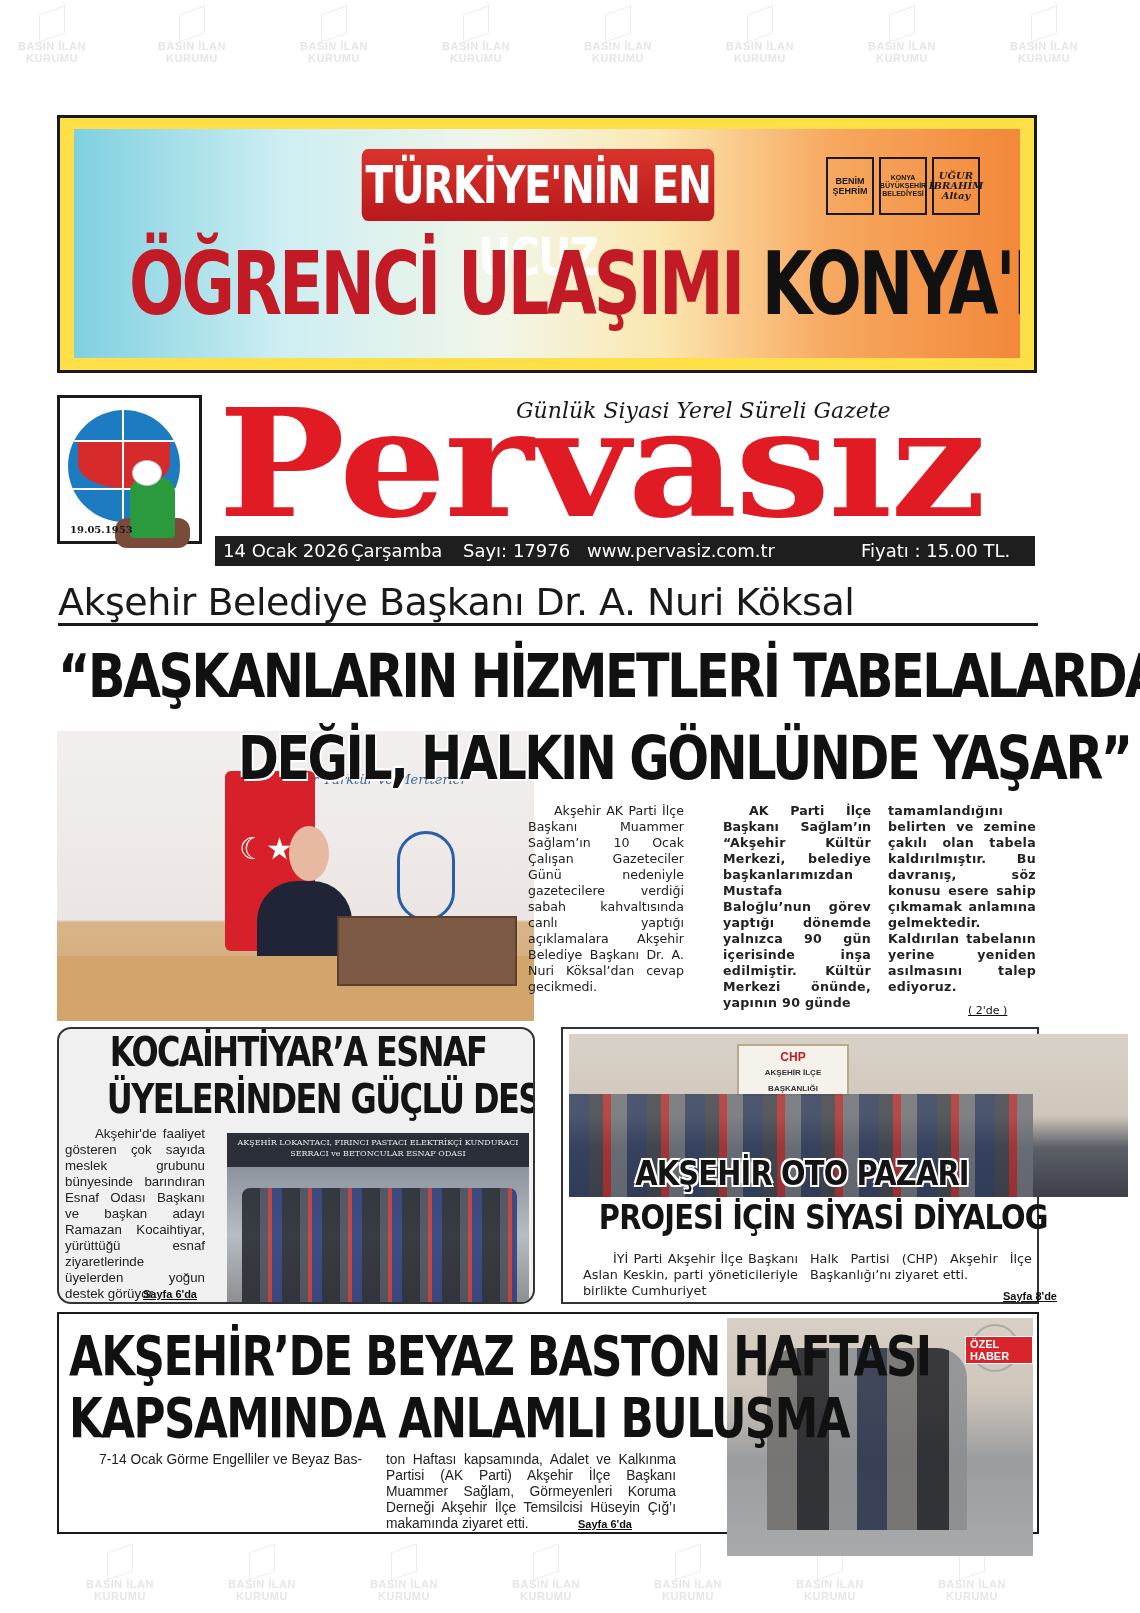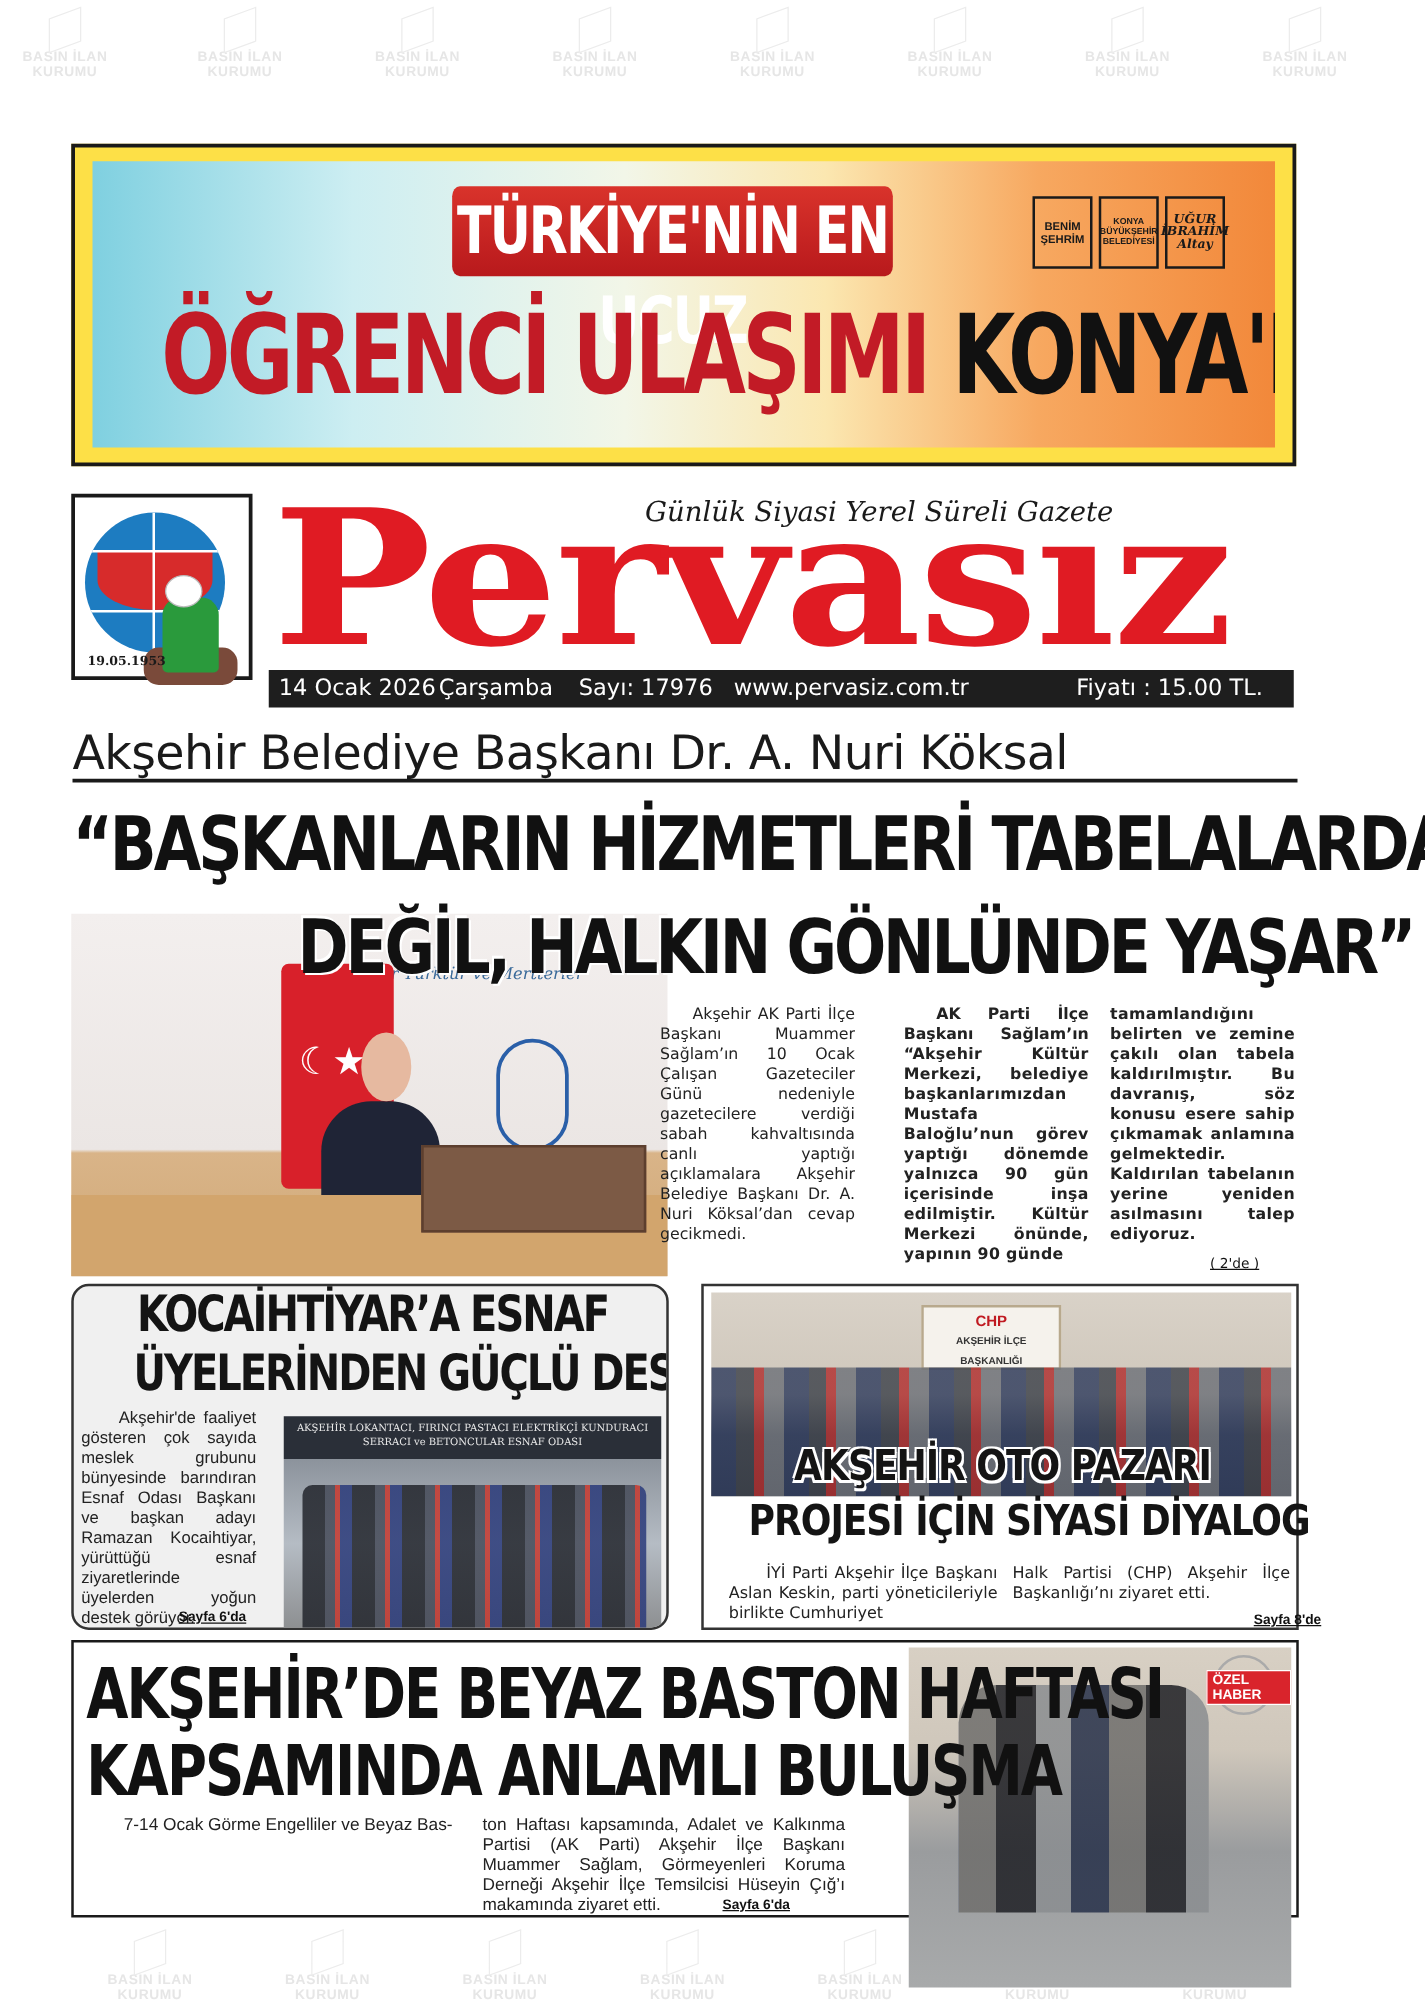--- a/index.html
+++ b/index.html
@@ -68,42 +68,42 @@
     .box-rounded { position: absolute; left: 57px; top: 1027px; width: 478px; height: 277px; border: 2px solid #333; border-radius: 14px; background: #f0f0f0; overflow: hidden; }
     .box-head { position: absolute; left: 0; width: 478px; text-align: center; font-family: "DejaVu Sans", sans-serif; font-weight: bold; font-size: 40px; color: #141414; white-space: nowrap; letter-spacing: -2px; transform: scaleX(0.8); transform-origin: center; }
     .box-body { position: absolute; left: 6px; top: 97px; width: 140px; font-family: "Liberation Sans", sans-serif; font-size: 13.3px; line-height: 16px; text-align: justify; color: #222; text-indent: 30px; }
     .photo-esnaf { position: absolute; left: 168px; top: 104px; width: 302px; height: 170px; background: linear-gradient(180deg, #2a2f38 0%, #2a2f38 20%, #8c939c 20%, #b5bcc4 60%, #8d8f91 100%); }
     .photo-esnaf .sign { position: absolute; left: 10px; top: 4px; width: 282px; font-family: "DejaVu Serif", serif; font-size: 8px; color: #e8e8e8; text-align: center; line-height: 11px; }
     .crowd { position: absolute; left: 15px; top: 55px; width: 275px; height: 115px; background: repeating-linear-gradient(90deg, #22252c 0 18px, #454a58 18px 26px, #c7382e 26px 30px, #2a3a7a 30px 40px); opacity: 0.85; border-radius: 8px 8px 0 0; }
     .more-6da { left: 143px; top: 1288px; font-family: "Liberation Sans", sans-serif; font-weight: bold; }
 
     
     .box-square { position: absolute; left: 561px; top: 1027px; width: 478px; height: 277px; border: 2px solid #333; background: #fff; }
-    .photo-chp { position: absolute; left: 6px; top: 5px; width: 464px; height: 163px; background: linear-gradient(180deg, #d9d2c8 0%, #cfc7bb 50%, #5b5f66 70%, #3d4048 100%); overflow: hidden; }
+    .photo-chp { position: absolute; left: 6px; top: 5px; width: 559px; height: 163px; background: linear-gradient(180deg, #d9d2c8 0%, #cfc7bb 50%, #5b5f66 70%, #3d4048 100%); overflow: hidden; }
     .chp-sign { position: absolute; left: 168px; top: 10px; width: 112px; height: 52px; background: #f5f2ec; border: 2px solid #b8a98d; text-align: center; font-weight: bold; color: #c01b22; font-size: 12px; line-height: 14px; padding-top: 4px; }
     .chp-crowd { position: absolute; left: 0; top: 60px; width: 464px; height: 103px; background: repeating-linear-gradient(90deg, #2d3a5c 0 20px, #3a3f48 20px 34px, #b02b2b 34px 42px, #6b6f77 42px 58px); opacity: 0.8; }
     .box-sq-head { position: absolute; left: 0; width: 478px; text-align: center; font-family: "DejaVu Sans", sans-serif; font-weight: bold; font-size: 34px; color: #141414; white-space: nowrap; letter-spacing: -1px; transform: scaleX(0.85); transform-origin: center; }
     .sq-h1 { top: 124px; text-shadow: 2px 2px 0 #fff, -2px -2px 0 #fff, 2px -2px 0 #fff, -2px 2px 0 #fff; }
     .sq-h2 { top: 168px; }
     .sq-col { position: absolute; font-family: "DejaVu Sans", sans-serif; font-size: 12.8px; line-height: 16px; text-align: justify; color: #222; }
     .sq-c1 { left: 20px; top: 222px; width: 215px; text-indent: 30px; }
     .sq-c2 { left: 247px; top: 222px; width: 222px; }
     .more-8de { left: 1003px; top: 1290px; font-family: "Liberation Sans", sans-serif; font-weight: bold; }
 
     
     .box-bottom { position: absolute; left: 57px; top: 1312px; width: 982px; height: 222px; border: 2px solid #1a1a1a; background: #fff; }
     .bot-head { position: absolute; left: 10px; font-family: "DejaVu Sans", sans-serif; font-weight: bold; font-size: 56px; line-height: 64px; color: #111; white-space: nowrap; letter-spacing: -2px; transform: scaleX(0.78); transform-origin: left center; }
     .bh1 { top: 10px; }
     .bh2 { top: 72px; }
     .bot-col { position: absolute; font-family: "Liberation Sans", sans-serif; font-size: 13.8px; line-height: 16px; text-align: justify; color: #222; }
     .bc1 { left: 10px; top: 138px; width: 295px; text-indent: 30px; }
     .bc1 .p2 { display: block; text-indent: 30px; }
     .bc2 { left: 327px; top: 138px; width: 290px; }
     .more-6da-b { left: 578px; top: 1518px; font-family: "Liberation Sans", sans-serif; font-weight: bold; }
-    .photo-cane { position: absolute; left: 668px; top: 4px; width: 306px; height: 272px; background: linear-gradient(180deg, #d8d0c4 0%, #cfc7bb 30%, #9a9c9e 60%, #a8aaab 100%); overflow: hidden; }
+    .photo-cane { position: absolute; left: 668px; top: 4px; width: 306px; height: 238px; background: linear-gradient(180deg, #d8d0c4 0%, #cfc7bb 30%, #9a9c9e 60%, #a8aaab 100%); overflow: hidden; }
     .cane-people { position: absolute; left: 40px; top: 30px; width: 200px; height: 182px; background: repeating-linear-gradient(90deg, #6f6e6c 0 30px, #1e1f24 30px 62px, #8a8d90 62px 90px, #263049 90px 120px); border-radius: 30px 30px 0 0; opacity: 0.85; }
     .ozel-badge { position: absolute; left: 238px; top: 18px; padding: 1px 4px; background: #d9242c; color: #fff; font-weight: bold; font-size: 11px; border: 1px solid #fff; }
     .ozel-ring { position: absolute; left: 244px; top: 6px; width: 48px; height: 48px; border: 2px solid #aaa; border-radius: 50%; }
   </style>
 </head>
 <body>
 
 <div>
   <div class="wm" style="left:12px;top:10px;"><span class="cube"></span><span>BASIN İLAN</span><br><span>KURUMU</span></div>
   <div class="wm" style="left:152px;top:10px;"><span class="cube"></span><span>BASIN İLAN</span><br><span>KURUMU</span></div>

